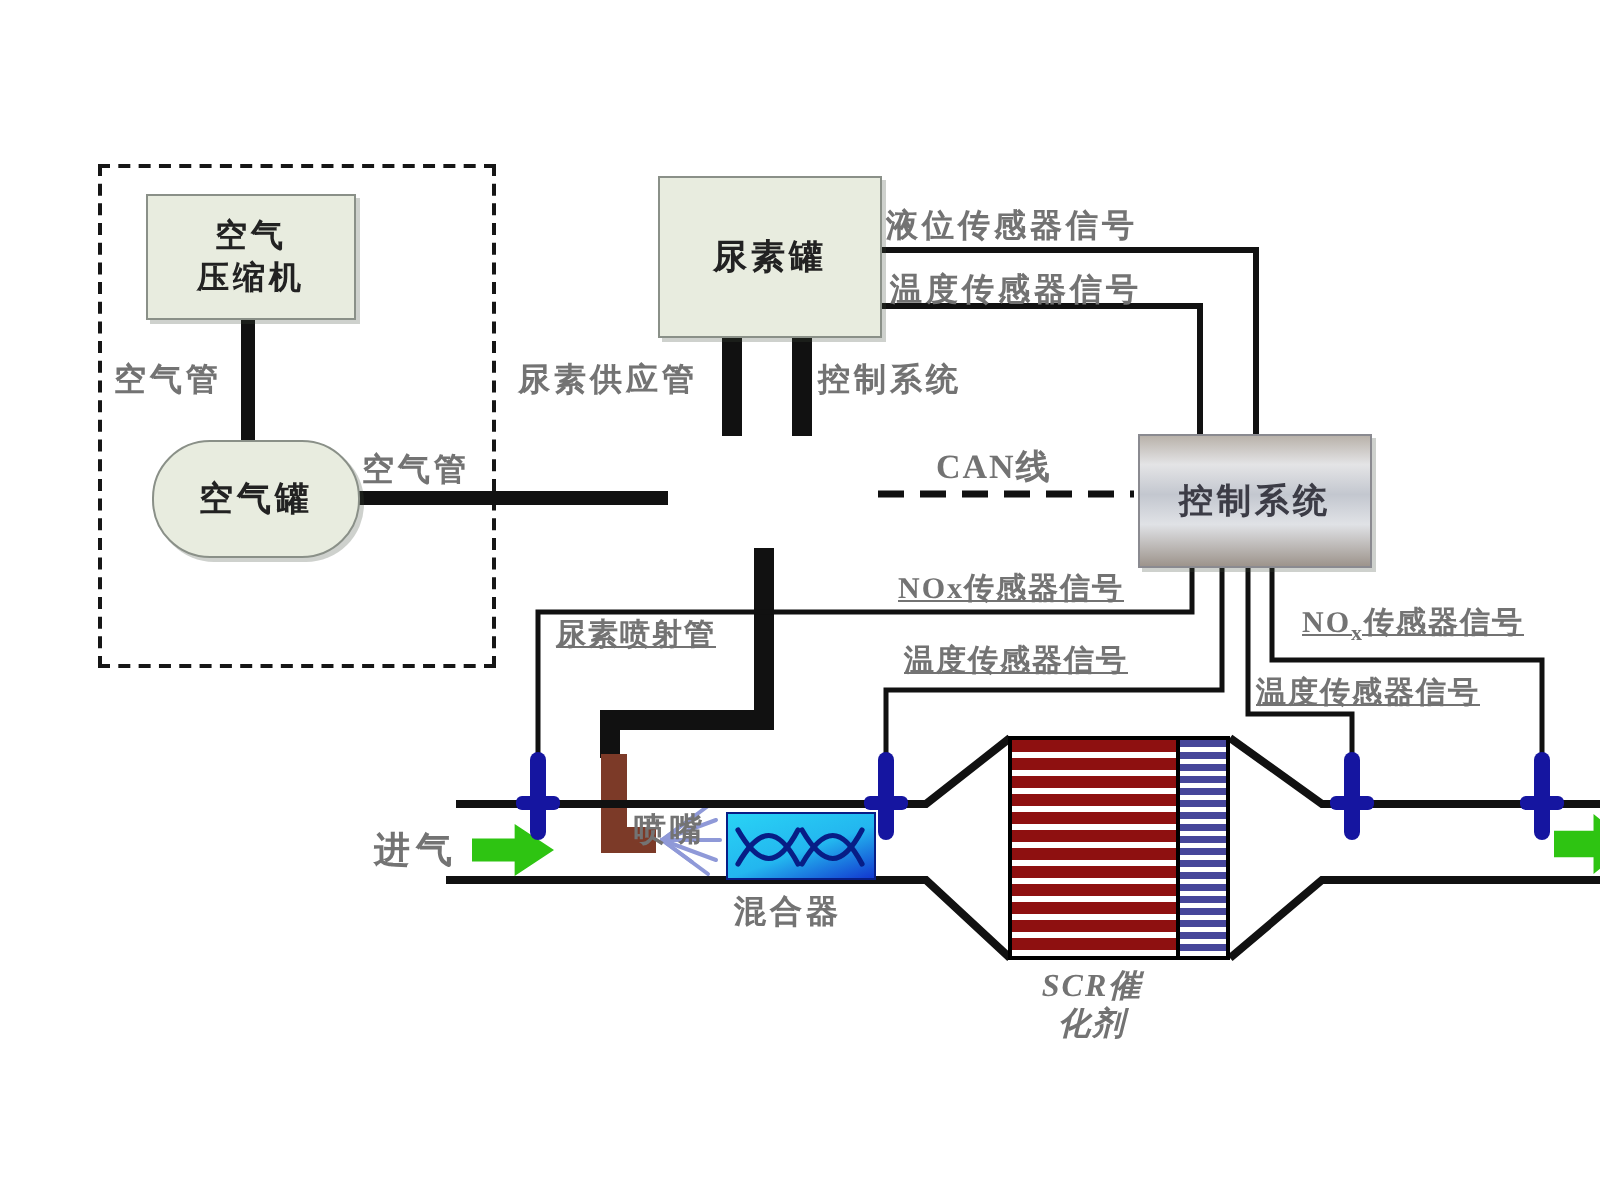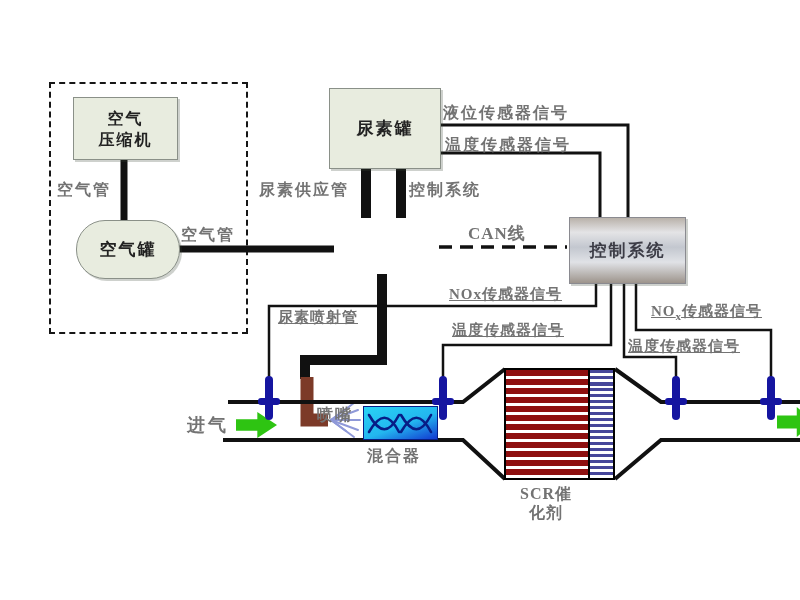--- a/index.html
+++ b/index.html
@@ -178,16 +178,16 @@
   <div class="lbl small" style="left:418px;top:285px;">NOx传感器信号</div>
   <div class="lbl small" style="left:247px;top:308px;">尿素喷射管</div>
   <div class="lbl small" style="left:421px;top:321px;">温度传感器信号</div>
   <div class="lbl small" style="left:620px;top:302px;">
     <span>NO</span><sub>x</sub><span>传感器信号</span>
   </div>
   <div class="lbl small" style="left:597px;top:337px;">温度传感器信号</div>
   <div class="lbl" style="left:286px;top:405px;text-align:center;">喷嘴</div>
   <div class="lbl big" style="left:156px;top:413px;">进气</div>
   <div class="lbl" style="left:336px;top:446px;">混合器</div>
-  <div class="lbl center" style="left:477px;top:484px;width:76px;font-size:16px;">SCR催
+  <div class="lbl center" style="left:477px;top:484px;width:76px;font-size:16px;font-style:italic;">SCR催
 化剂</div>
 
 </div>
 
 </body></html>

